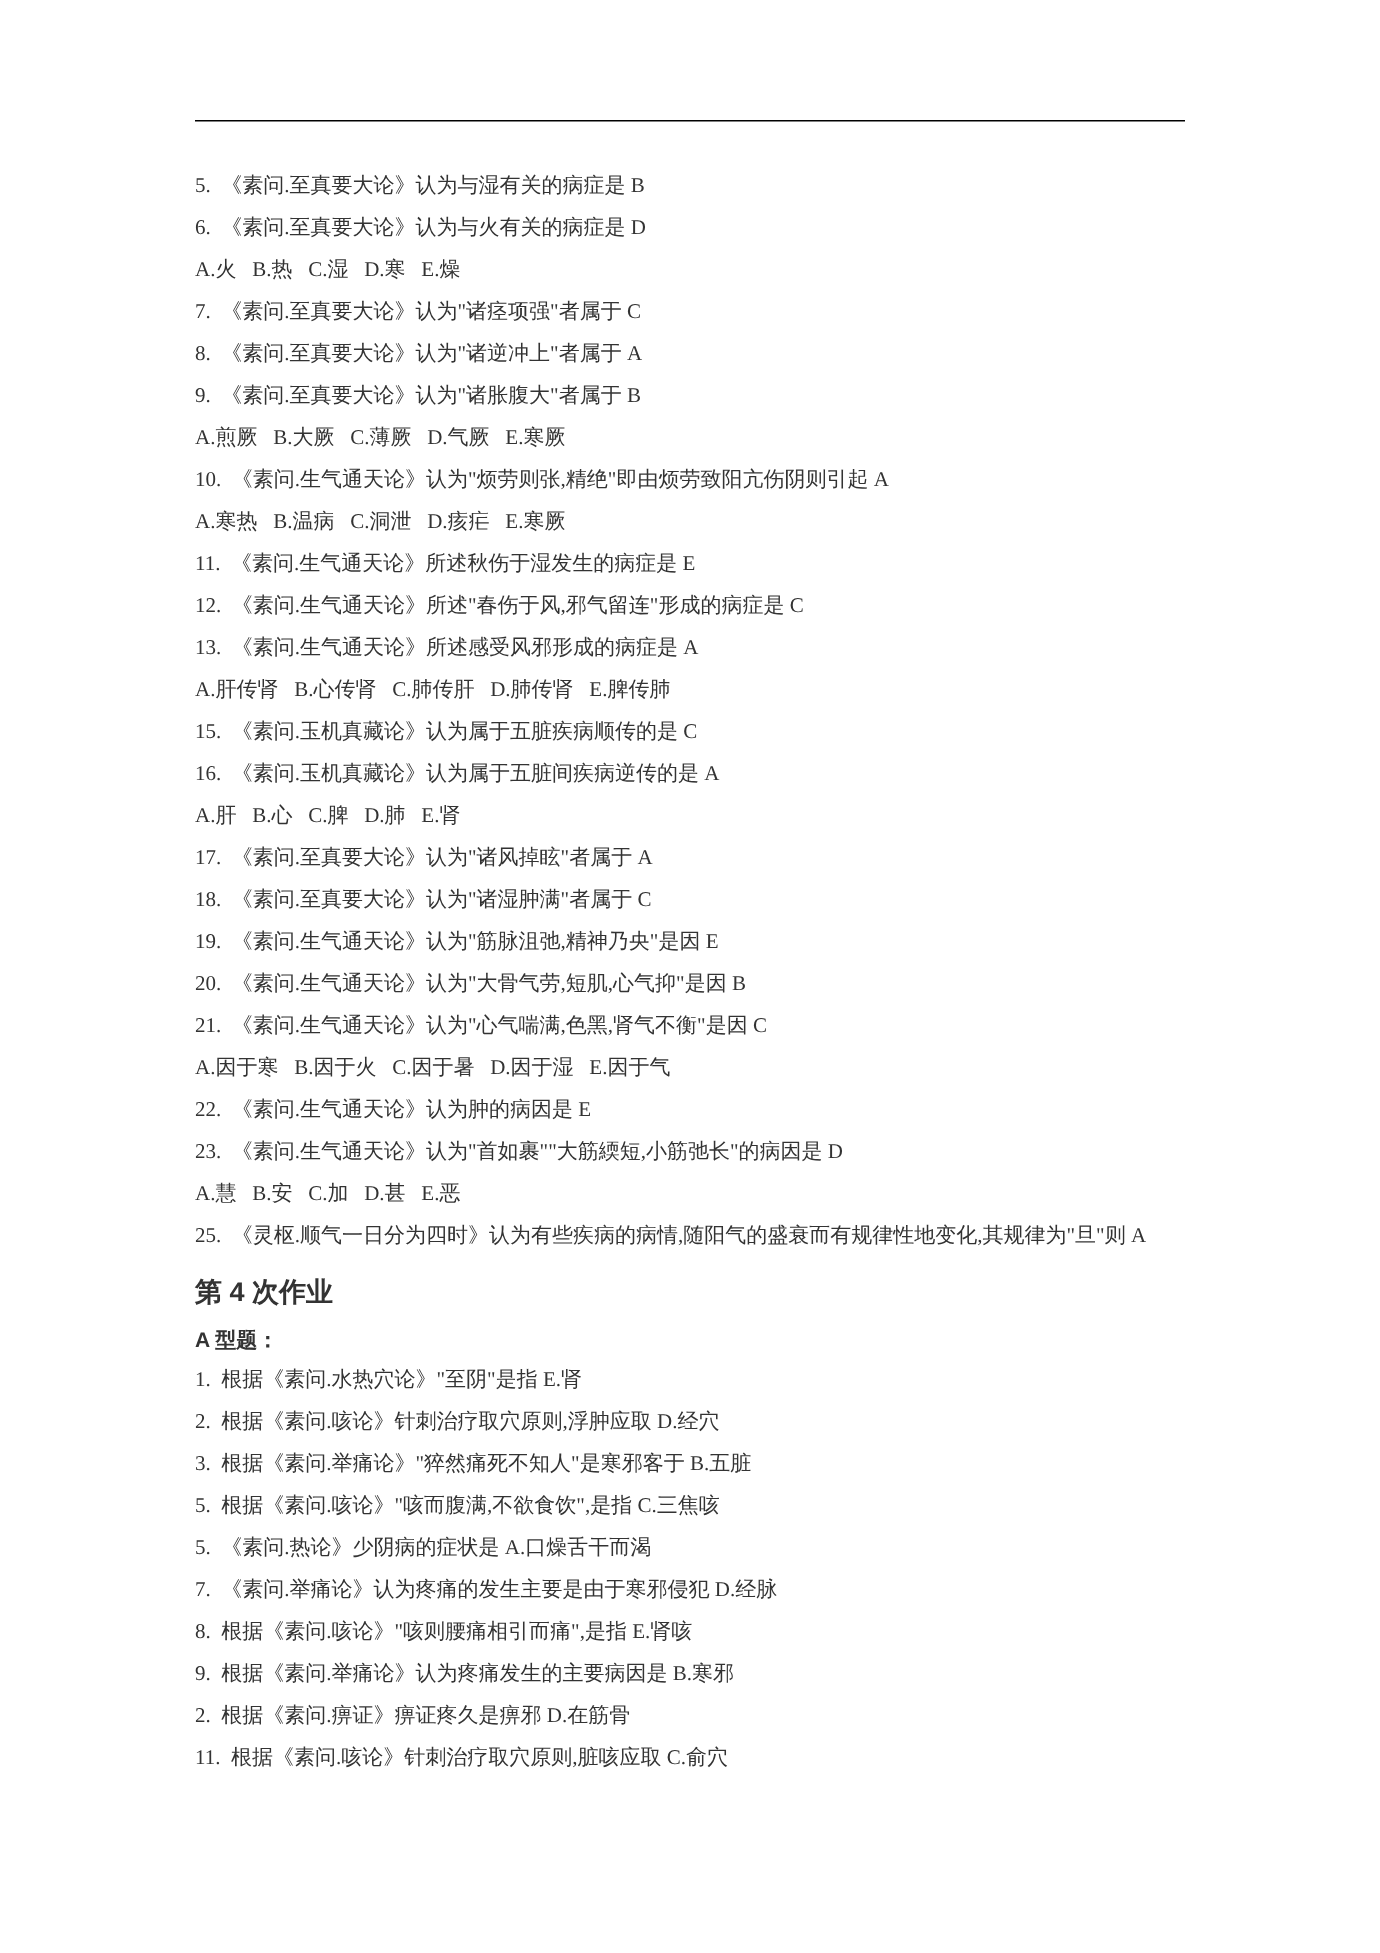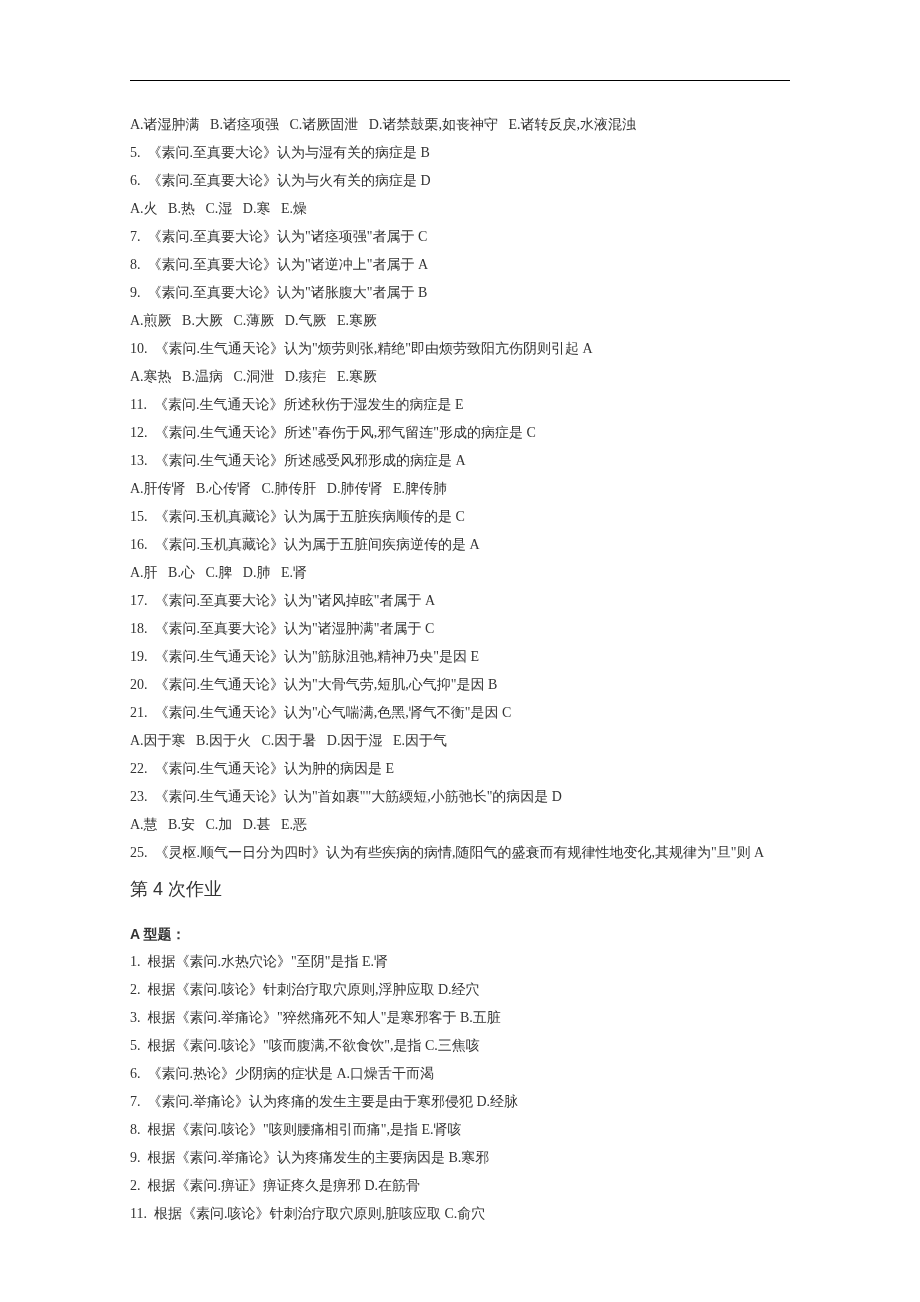--- a/index.html
+++ b/index.html
@@ -20,39 +20,37 @@
   .hr-top {
     border: none;
     border-top: 1px solid #000;
     margin: 0 0 30px 0;
   }
   .line {
     white-space: pre-wrap;
   }
   .heading {
     font-size: 18px;
-    font-weight: normal;
+    font-weight: bold;
     font-family: "Microsoft YaHei", "SimHei", sans-serif;
     margin-top: 4px;
   }
   .subhead {
     font-weight: bold;
     font-family: "Microsoft YaHei", "SimHei", sans-serif;
     font-size: 14px;
-    margin-top: 13px;
   }
 </style>
 </head>
 <body>
 
 <div class="page">
   <hr class="hr-top">
 
   <div>
-    <div class="line">A.诸湿肿满   B.诸痉项强   C.诸厥固泄   D.诸禁鼓栗,如丧神守   E.诸转反戾,水液混浊</div>
     <div class="line">5.  《素问.至真要大论》认为与湿有关的病症是 B</div>
     <div class="line">6.  《素问.至真要大论》认为与火有关的病症是 D</div>
     <div class="line">A.火   B.热   C.湿   D.寒   E.燥</div>
     <div class="line">7.  《素问.至真要大论》认为"诸痉项强"者属于 C</div>
     <div class="line">8.  《素问.至真要大论》认为"诸逆冲上"者属于 A</div>
     <div class="line">9.  《素问.至真要大论》认为"诸胀腹大"者属于 B</div>
     <div class="line">A.煎厥   B.大厥   C.薄厥   D.气厥   E.寒厥</div>
     <div class="line">10.  《素问.生气通天论》认为"烦劳则张,精绝"即由烦劳致阳亢伤阴则引起 A</div>
     <div class="line">A.寒热   B.温病   C.洞泄   D.痎疟   E.寒厥</div>
     <div class="line">11.  《素问.生气通天论》所述秋伤于湿发生的病症是 E</div>
@@ -75,21 +73,21 @@
   </div>
 
   <div class="heading">第 4 次作业</div>
   <div class="subhead">A 型题：</div>
 
   <div>
     <div class="line">1.  根据《素问.水热穴论》"至阴"是指 E.肾</div>
     <div class="line">2.  根据《素问.咳论》针刺治疗取穴原则,浮肿应取 D.经穴</div>
     <div class="line">3.  根据《素问.举痛论》"猝然痛死不知人"是寒邪客于 B.五脏</div>
     <div class="line">5.  根据《素问.咳论》"咳而腹满,不欲食饮",是指 C.三焦咳</div>
-    <div class="line">6.  《素问.热论》少阴病的症状是 A.口燥舌干而渴</div>
+    <div class="line">5.  《素问.热论》少阴病的症状是 A.口燥舌干而渴</div>
     <div class="line">7.  《素问.举痛论》认为疼痛的发生主要是由于寒邪侵犯 D.经脉</div>
     <div class="line">8.  根据《素问.咳论》"咳则腰痛相引而痛",是指 E.肾咳</div>
     <div class="line">9.  根据《素问.举痛论》认为疼痛发生的主要病因是 B.寒邪</div>
     <div class="line">2.  根据《素问.痹证》痹证疼久是痹邪 D.在筋骨</div>
     <div class="line">11.  根据《素问.咳论》针刺治疗取穴原则,脏咳应取 C.俞穴</div>
 
   </div>
 
 </div>
 

